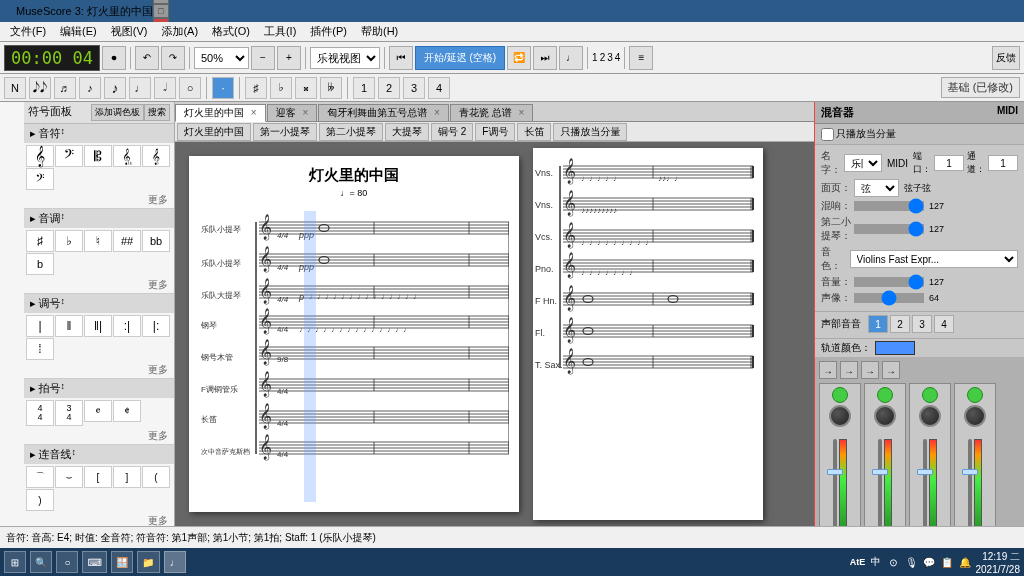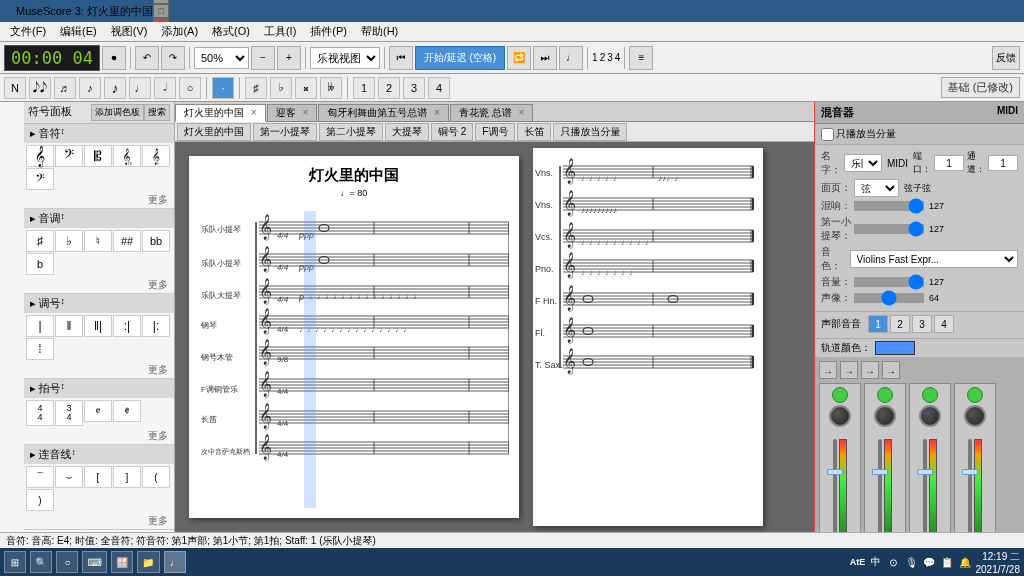--- a/index.html
+++ b/index.html
@@ -94,21 +94,21 @@
     #mixer-channels { display: flex; flex: 1; background: #b0b0b0; overflow-x: auto; padding: 4px; gap: 3px; }
     .channel-strip { width: 42px; background: #c8c8c8; border: 1px solid #888; display: flex; flex-direction: column; align-items: center; padding: 3px 2px; gap: 2px; min-height: 180px; }
     .ch-knob { width: 22px; height: 22px; background: radial-gradient(circle at 35% 35%, #555, #222); border-radius: 50%; border: 2px solid #888; cursor: pointer; position: relative; }
     .ch-green-btn { width: 16px; height: 16px; background: #44cc44; border-radius: 50%; border: 1px solid #228822; cursor: pointer; }
     .ch-fader-row { display: flex; align-items: flex-end; height: 110px; gap: 2px; justify-content: center; }
     .ch-slide-track { width: 4px; background: #777; height: 100px; border-radius: 2px; position: relative; }
     .ch-slide-handle { width: 16px; height: 6px; background: #c0e0ff; border: 1px solid #6699cc; position: absolute; left: -6px; top: 30%; cursor: pointer; border-radius: 1px; }
 
     
     #status-bar {
-      width: 100%; height: 16px; background: #f0f0f0; border-top: 1px solid #aaa; display: flex; align-items: center; padding: 0 6px; font-size: 10px; gap: 4px;
+      width: 100%; height: 22px; background: #f0f0f0; border-top: 1px solid #aaa; display: flex; align-items: center; padding: 0 6px; font-size: 10px; gap: 4px;
     }
     #taskbar {
       width: 100%; height: 28px; background: #1a3a5c; display: flex; align-items: center; padding: 0 4px; gap: 4px;
     }
     .taskbar-btn { height: 22px; min-width: 22px; background: rgba(255,255,255,0.15); border: 1px solid rgba(255,255,255,0.3); color: white; font-size: 10px; cursor: pointer; display: flex; align-items: center; justify-content: center; padding: 0 4px; }
     #taskbar-clock { margin-left: auto; color: white; font-size: 10px; text-align: right; }
     #taskbar-icons { display: flex; gap: 2px; margin-left: auto; align-items: center; }
     .sys-tray-icon { width: 16px; height: 16px; display: flex; align-items: center; justify-content: center; font-size: 10px; color: white; cursor: pointer; }
 
     
@@ -552,21 +552,21 @@
             <option>弦</option>
           </select>
           <span style="font-size:9px;margin-left:2px;">弦子弦</span>
         </div>
         <div class="setting-row">
           <span class="setting-label">混响：</span>
           <input type="range" class="slider-mini" min="0" max="127" value="127" style="">
           <span style="font-size:9px;margin-left:2px;">127</span>
         </div>
         <div class="setting-row">
-          <span class="setting-label">第一小提琴：</span>
+          <span class="setting-label">第二小提琴：</span>
           <input type="range" class="slider-mini" min="0" max="127" value="127" style="">
           <span style="font-size:9px;margin-left:2px;">127</span>
         </div>
         <div class="setting-row">
           <span class="setting-label">音色：</span>
           <select class="select-box">
             <option>Violins Fast Expr...</option>
           </select>
         </div>
         <div class="setting-row">

